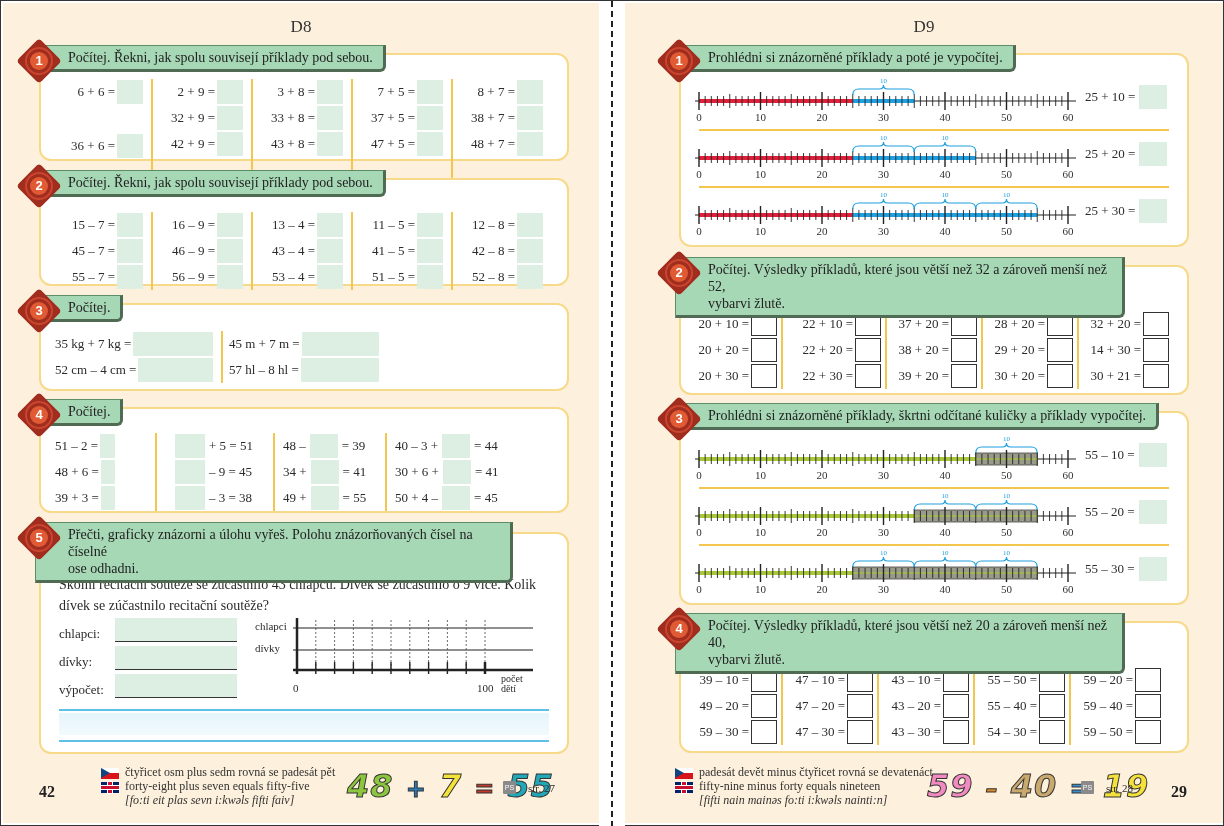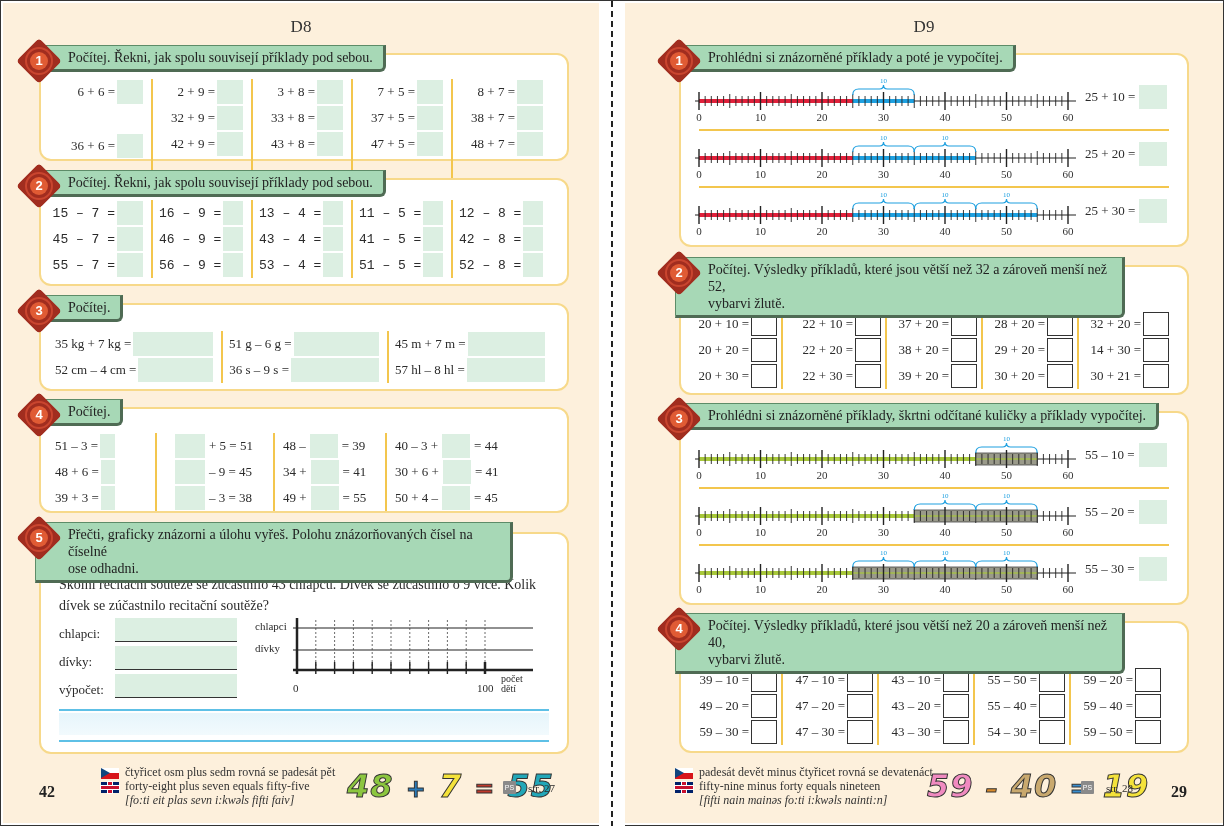--- a/index.html
+++ b/index.html
@@ -147,21 +147,21 @@
         </div>
     </div>
 
     <div class="task" style="left:18px;top:167px;width:560px;height:120px;">
       <div class="box" style="left:18px;top:8px;width:530px;height:108px;"></div>
       <div class="badge" style="left:4px;top:2px;">
           <div class="gear"></div>
           <div class="num">2</div>
         </div>
       <div class="header" style="left:14px;top:0;">Počítej. Řekni, jak spolu souvisejí příklady pod sebou.</div>
-      <div class="grid" style="left:30px;top:30px;font-family:Liberation Mono, monospace;" id="l-t2">
+      <div class="grid" style="left:30px;top:42px;" id="l-t2">
           <div class="col" style="width: 100px; padding-right: 8px;">
             <div class="eq">
               <span class="txt">15 – 7 =</span>
               <span class="ans "></span>
             </div>
             <div class="eq">
               <span class="txt">45 – 7 =</span>
               <span class="ans "></span>
             </div>
             <div class="eq">
@@ -241,30 +241,20 @@
               <span class="txt">35 kg  +  7 kg =</span>
               <span class="ans wide"></span>
             </div>
             <div class="eq">
               <span class="txt">52 cm – 4 cm =</span>
               <span class="ans wide"></span>
             </div>
           </div>
           <div class="col" style="width: 166px; padding-right: 8px; padding-left: 6px;">
             <div class="eq">
-              <span class="txt">51 g – 6 g =</span>
-              <span class="ans wide"></span>
-            </div>
-            <div class="eq">
-              <span class="txt">36 s – 9 s  =</span>
-              <span class="ans wide"></span>
-            </div>
-          </div>
-          <div class="col" style="width: 166px; padding-right: 8px; padding-left: 6px;">
-            <div class="eq">
               <span class="txt">45 m + 7 m =</span>
               <span class="ans wide"></span>
             </div>
             <div class="eq">
               <span class="txt">57 hl – 8 hl =</span>
               <span class="ans wide"></span>
             </div>
           </div>
         </div>
     </div>
@@ -272,21 +262,21 @@
     <div class="task" style="left:18px;top:396px;width:560px;height:118px;">
       <div class="box" style="left:18px;top:8px;width:530px;height:106px;"></div>
       <div class="badge" style="left:4px;top:2px;">
           <div class="gear"></div>
           <div class="num">4</div>
         </div>
       <div class="header" style="left:14px;top:0;">Počítej.</div>
       <div class="grid" style="left:34px;top:34px;" id="l-t4">
           <div class="col" style="width: 100px; padding-right: 40px;">
             <div class="eq">
-              <span class="txt">51 – 3 =</span>
+              <span class="txt">51 – 2 =</span>
               <span class="ans "></span>
             </div>
             <div class="eq">
               <span class="txt">48 + 6 =</span>
               <span class="ans "></span>
             </div>
             <div class="eq">
               <span class="txt">39 + 3 =</span>
               <span class="ans "></span>
             </div>

